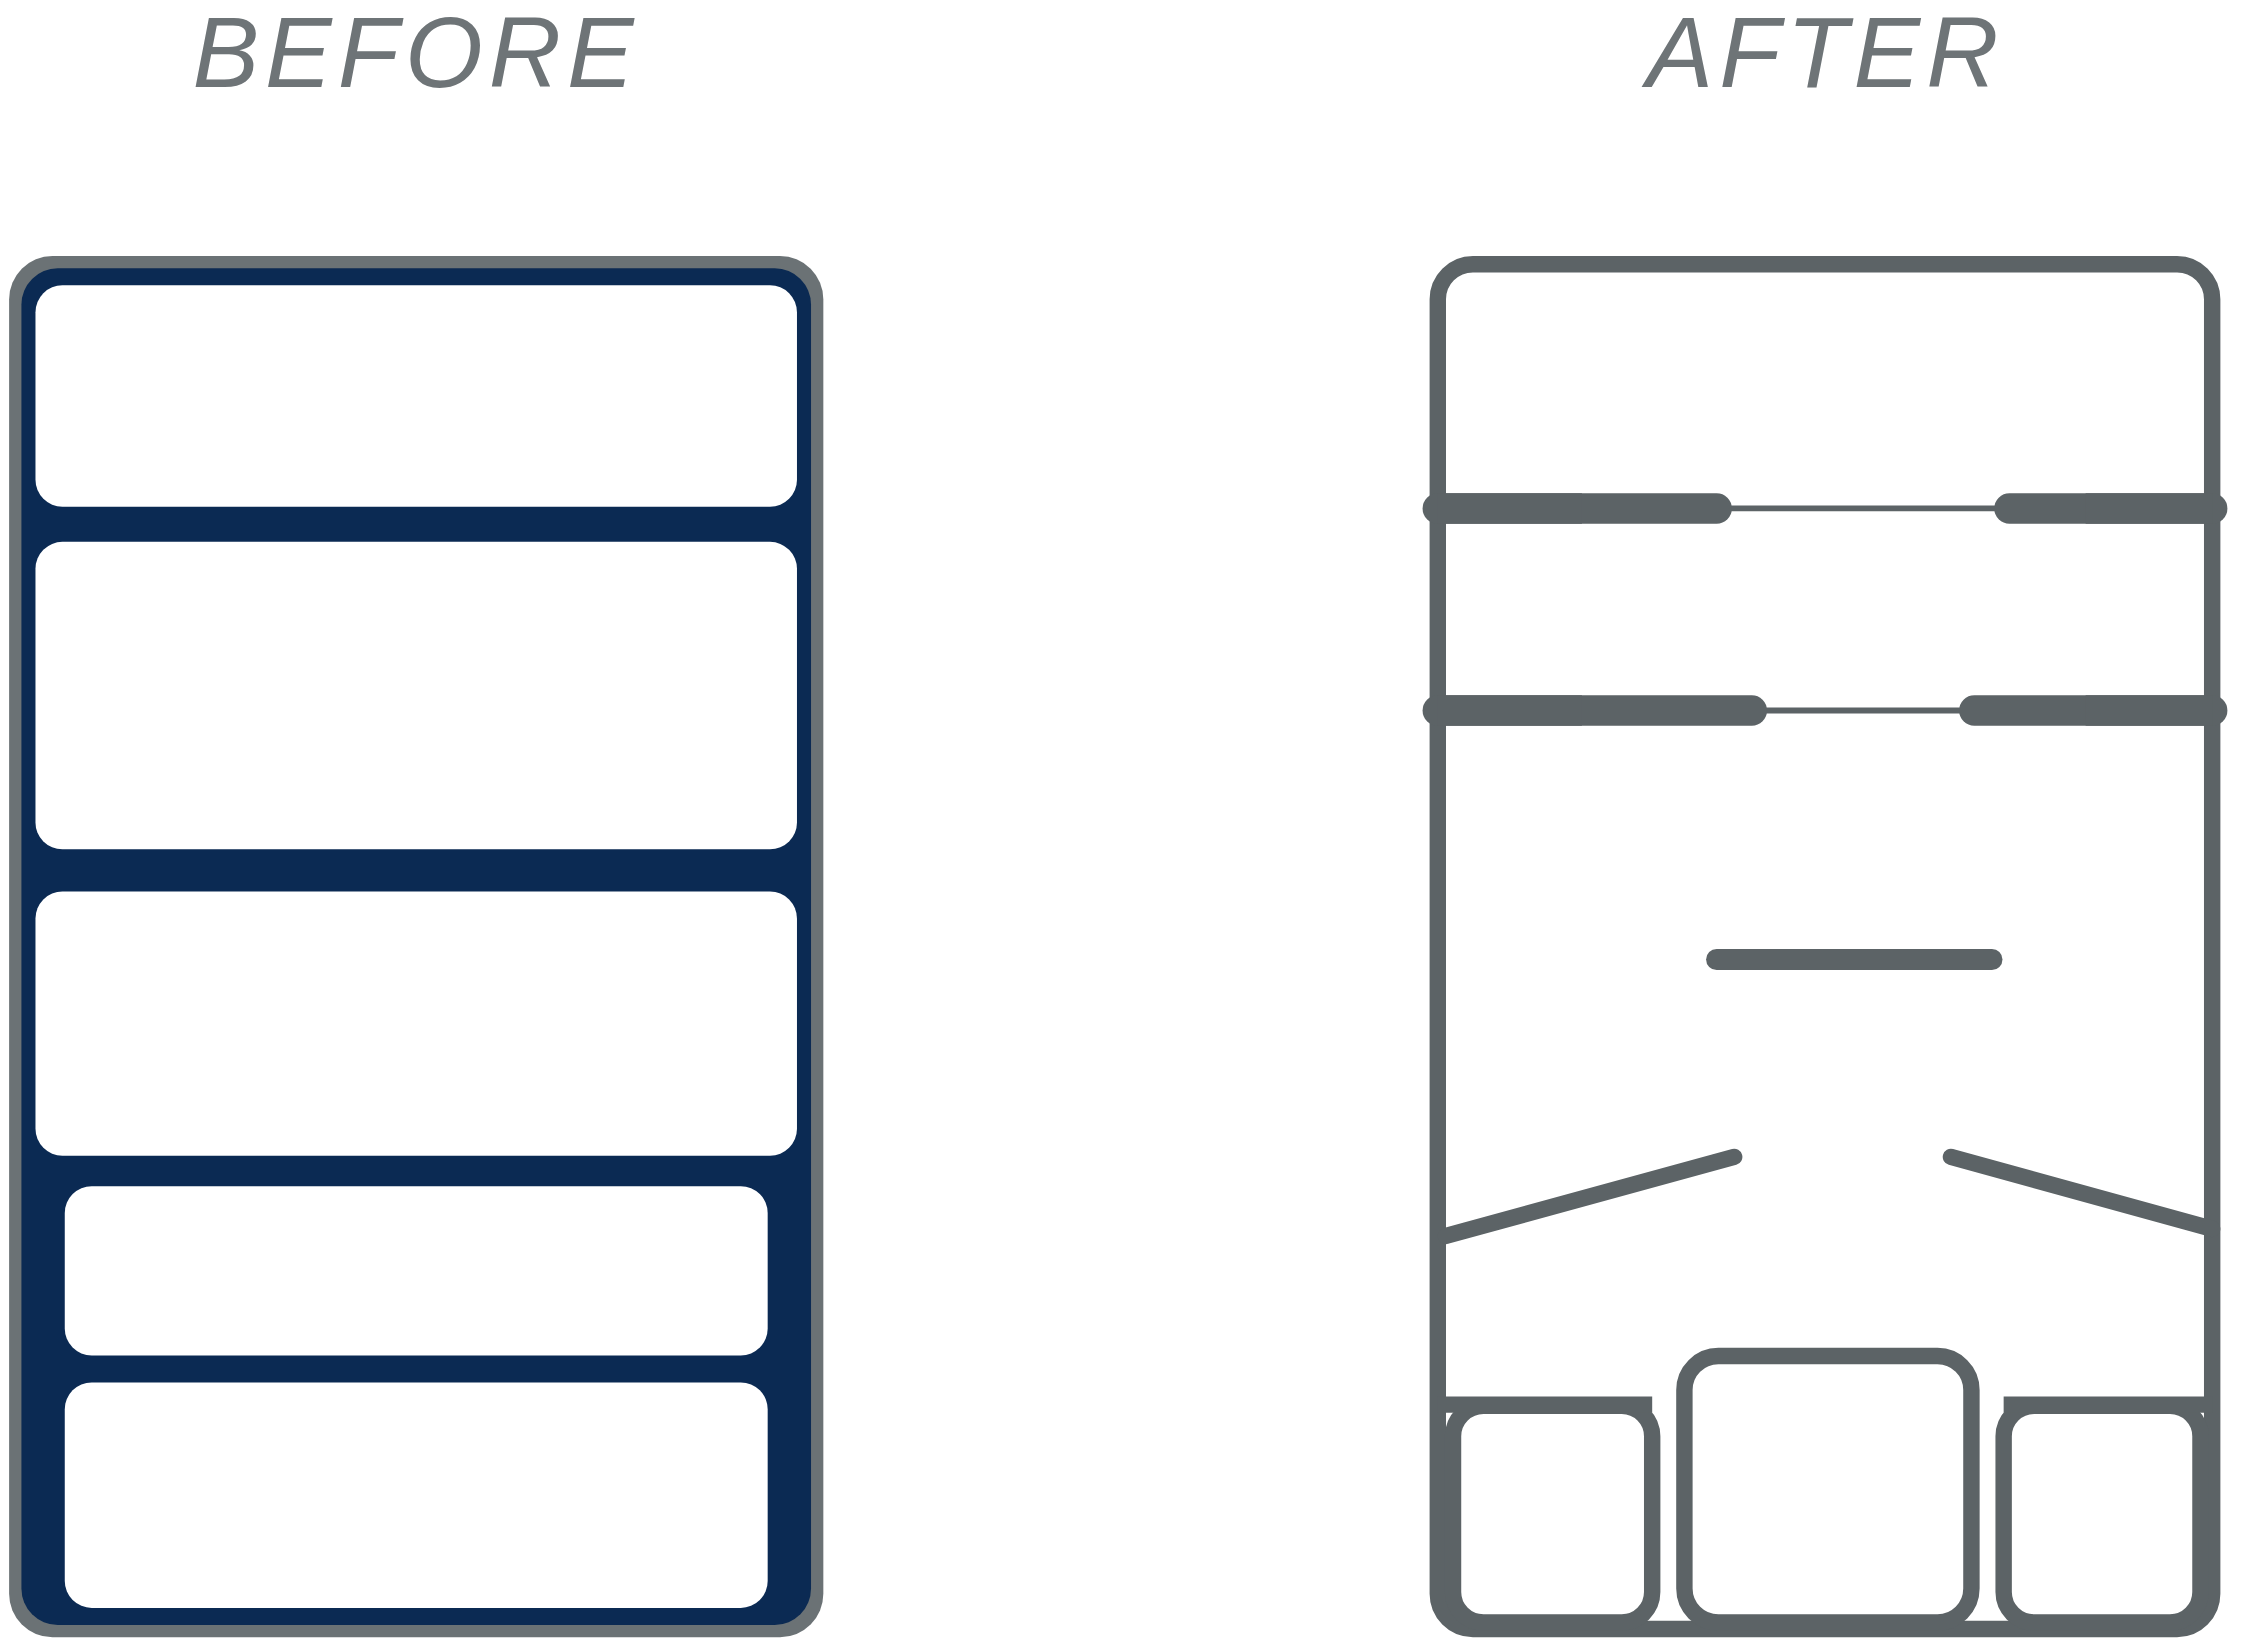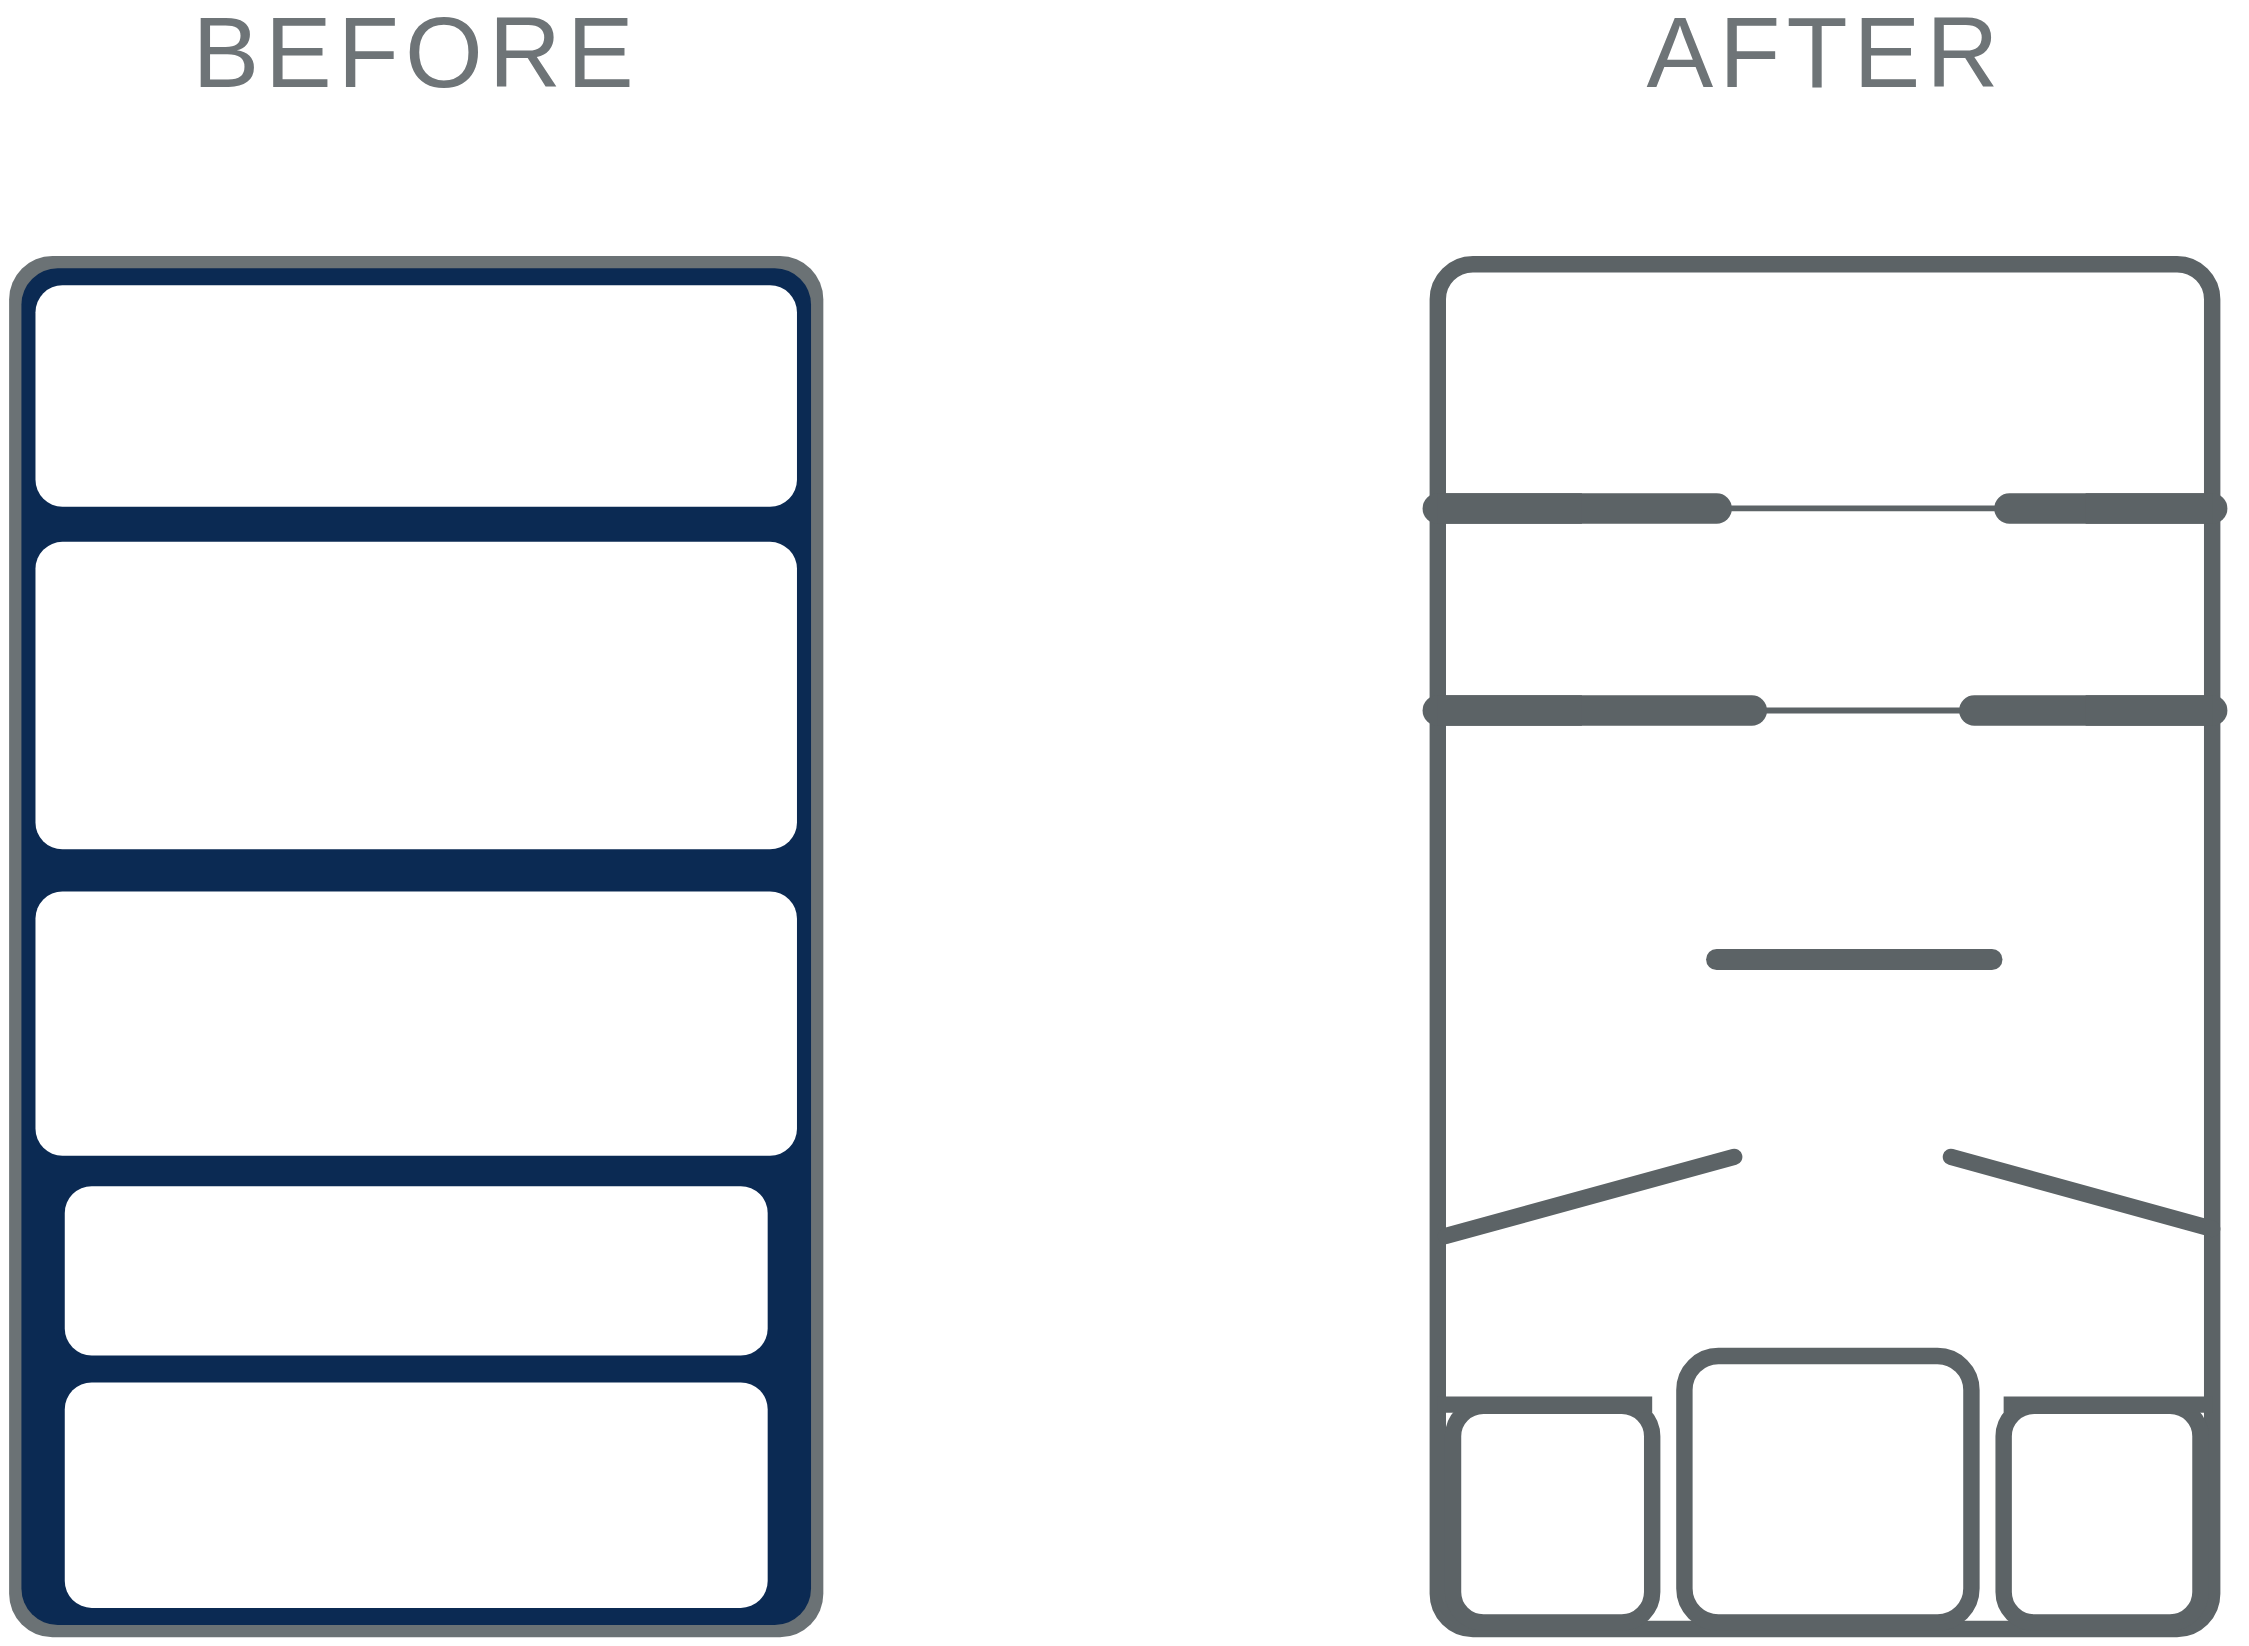--- a/index.html
+++ b/index.html
@@ -4,21 +4,21 @@
 <title>Before / After Packaging Layout</title>
 <style>
   html,body{margin:0;padding:0;background:#ffffff;}
   body{
     width:2250px;height:1646px;
     font-family:"Liberation Sans","DejaVu Sans",sans-serif;
     background:#ffffff;
     overflow:hidden;
     position:relative;
   }
-  .stage{position:relative;width:2250px;height:1392px;}
+  .stage{position:relative;width:2250px;height:1392px;font-style:italic;}
 
   .panel-label{
     position:absolute;
     font-weight:300;
     letter-spacing:0.06em;
     white-space:nowrap;
     user-select:none;
   }
   #label-before{
     left:0;top:-4.7px;width:832px;

